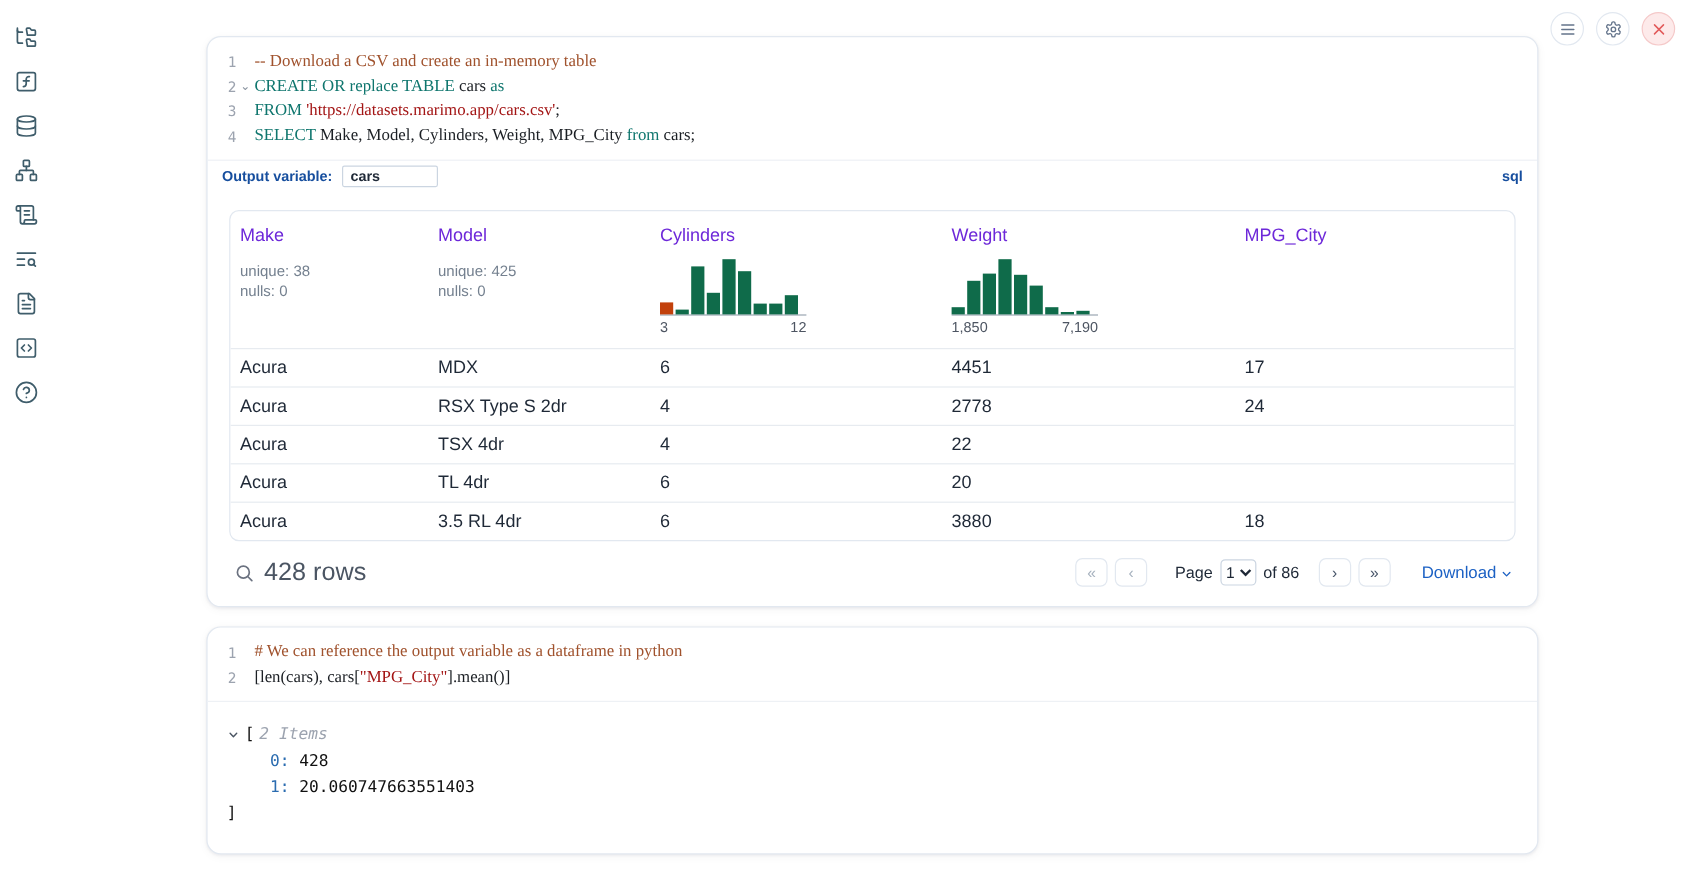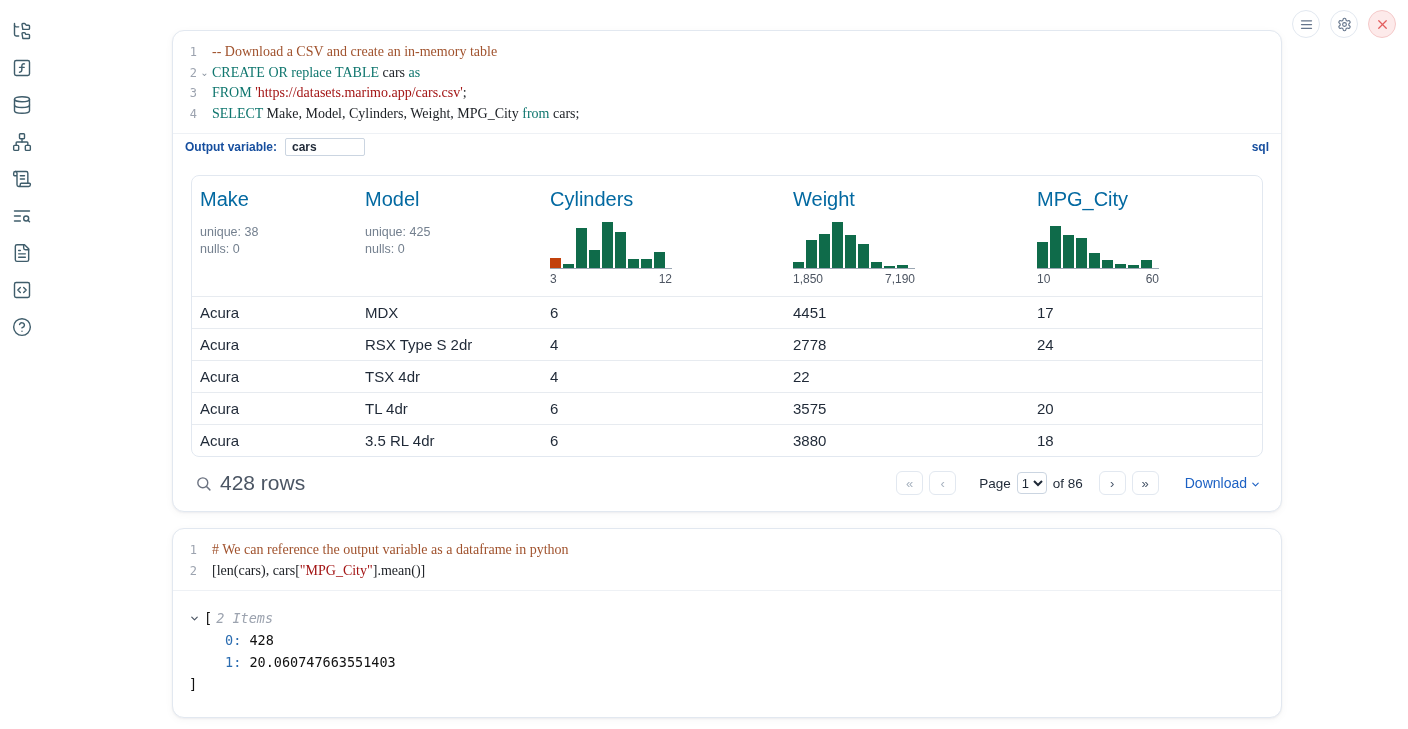--- a/index.html
+++ b/index.html
@@ -53,21 +53,21 @@
   .outvar-label{ font-size:12px; font-weight:bold; color:var(--labelblue); }
   .outvar input{ width:80px; height:18px; font-size:12px; font-weight:bold; color:#1f2937;
     border:1px solid #cbd5e1; border-radius:2px; padding:0 6px;
     font-family:"Liberation Sans", sans-serif; }
   .lang-badge{ margin-left:auto; font-size:12px; font-weight:bold; color:var(--labelblue); }
 
   
   .table-card{ margin:14px 18px 2px 18px; border:1px solid var(--border); border-radius:8px; overflow:hidden; }
   .tgrid{ display:grid; grid-template-columns:165px 185px 243px 244px 1fr; }
   .hcol{ padding:12px 8px 10px 8px; }
-  .hname{ font-size:20px; color:#0369a1; }
+  .hname{ font-size:15px; color:#6d28d9; }
   .hstats{ margin-top:13px; font-size:12.5px; color:#74808f; line-height:17px; }
   .hist{ margin-top:10px; width:122px; }
   .bars{ display:flex; align-items:flex-end; gap:2px; height:48px;
     border-bottom:1px solid #9aa6b2; }
   .bar{ width:11px; background:var(--green); cursor:pointer; }
   .bar.hl{ background:var(--orange); }
   .hlabels{ display:flex; justify-content:space-between; font-size:12px; color:#4d5562; margin-top:3px; }
   .trow{ border-top:1px solid var(--rowborder); cursor:default; }
   .tcell{ padding:7px 8px; font-size:15px; color:#1f2937; }
 
@@ -281,37 +281,20 @@
                 <div class="bar" style="height: 3px;"></div>
               </div>
               <div class="hlabels">
                 <span>1,850</span>
                 <span>7,190</span>
               </div>
             </div>
           </div>
           <div class="hcol">
             <div class="hname">MPG_City</div>
-            <div class="hist">
-              <div class="bars">
-                <div class="bar" style="height: 26px;"></div>
-                <div class="bar" style="height: 42px;"></div>
-                <div class="bar" style="height: 33px;"></div>
-                <div class="bar" style="height: 30px;"></div>
-                <div class="bar" style="height: 15px;"></div>
-                <div class="bar" style="height: 8px;"></div>
-                <div class="bar" style="height: 4px;"></div>
-                <div class="bar" style="height: 3px;"></div>
-                <div class="bar" style="height: 8px;"></div>
-              </div>
-              <div class="hlabels">
-                <span>10</span>
-                <span>60</span>
-              </div>
-            </div>
           </div>
         </div>
       <div id="tbody">
           <div class="trow tgrid">
             <div class="tcell">Acura</div>
             <div class="tcell">MDX</div>
             <div class="tcell">6</div>
             <div class="tcell">4451</div>
             <div class="tcell">17</div>
           </div>
@@ -325,21 +308,20 @@
           <div class="trow tgrid">
             <div class="tcell">Acura</div>
             <div class="tcell">TSX 4dr</div>
             <div class="tcell">4</div>
             <div class="tcell">22</div>
           </div>
           <div class="trow tgrid">
             <div class="tcell">Acura</div>
             <div class="tcell">TL 4dr</div>
             <div class="tcell">6</div>
-            <div class="tcell">3575</div>
             <div class="tcell">20</div>
           </div>
           <div class="trow tgrid">
             <div class="tcell">Acura</div>
             <div class="tcell">3.5 RL 4dr</div>
             <div class="tcell">6</div>
             <div class="tcell">3880</div>
             <div class="tcell">18</div>
           </div>
         </div>

